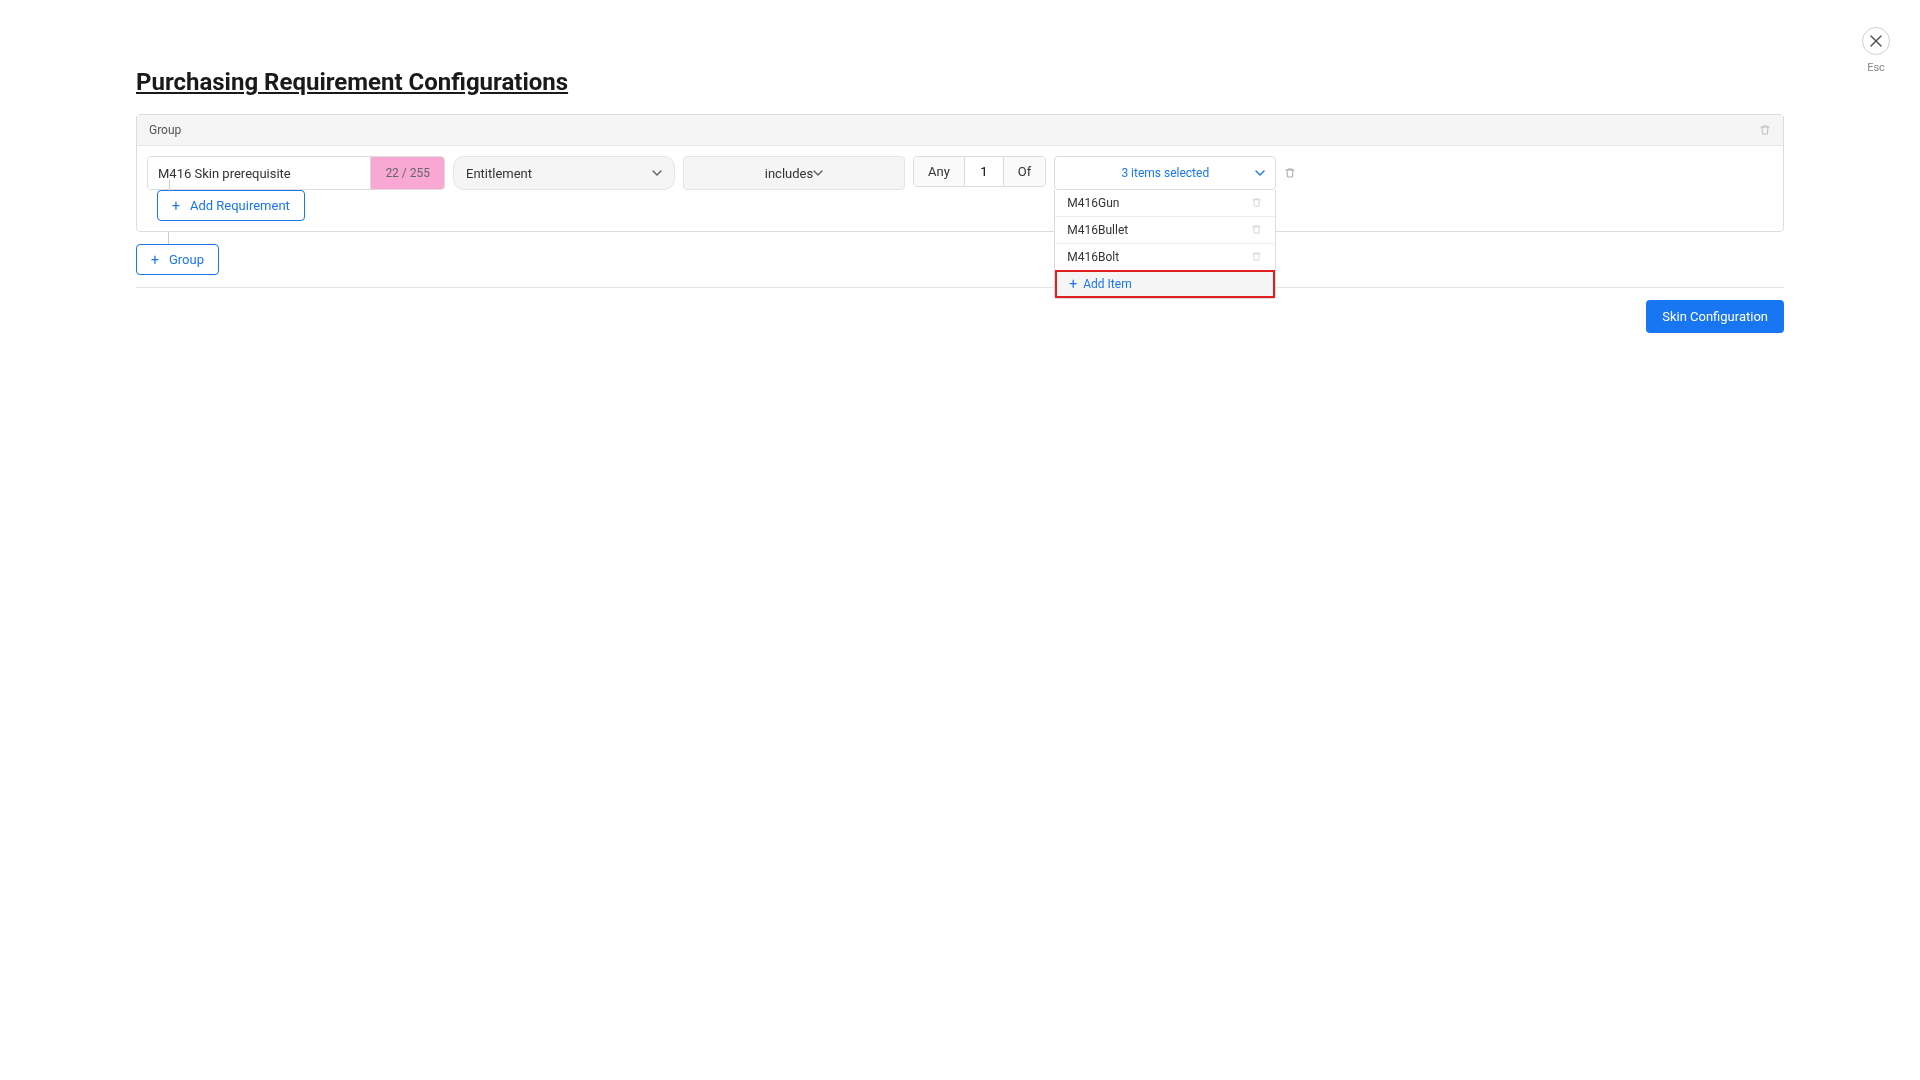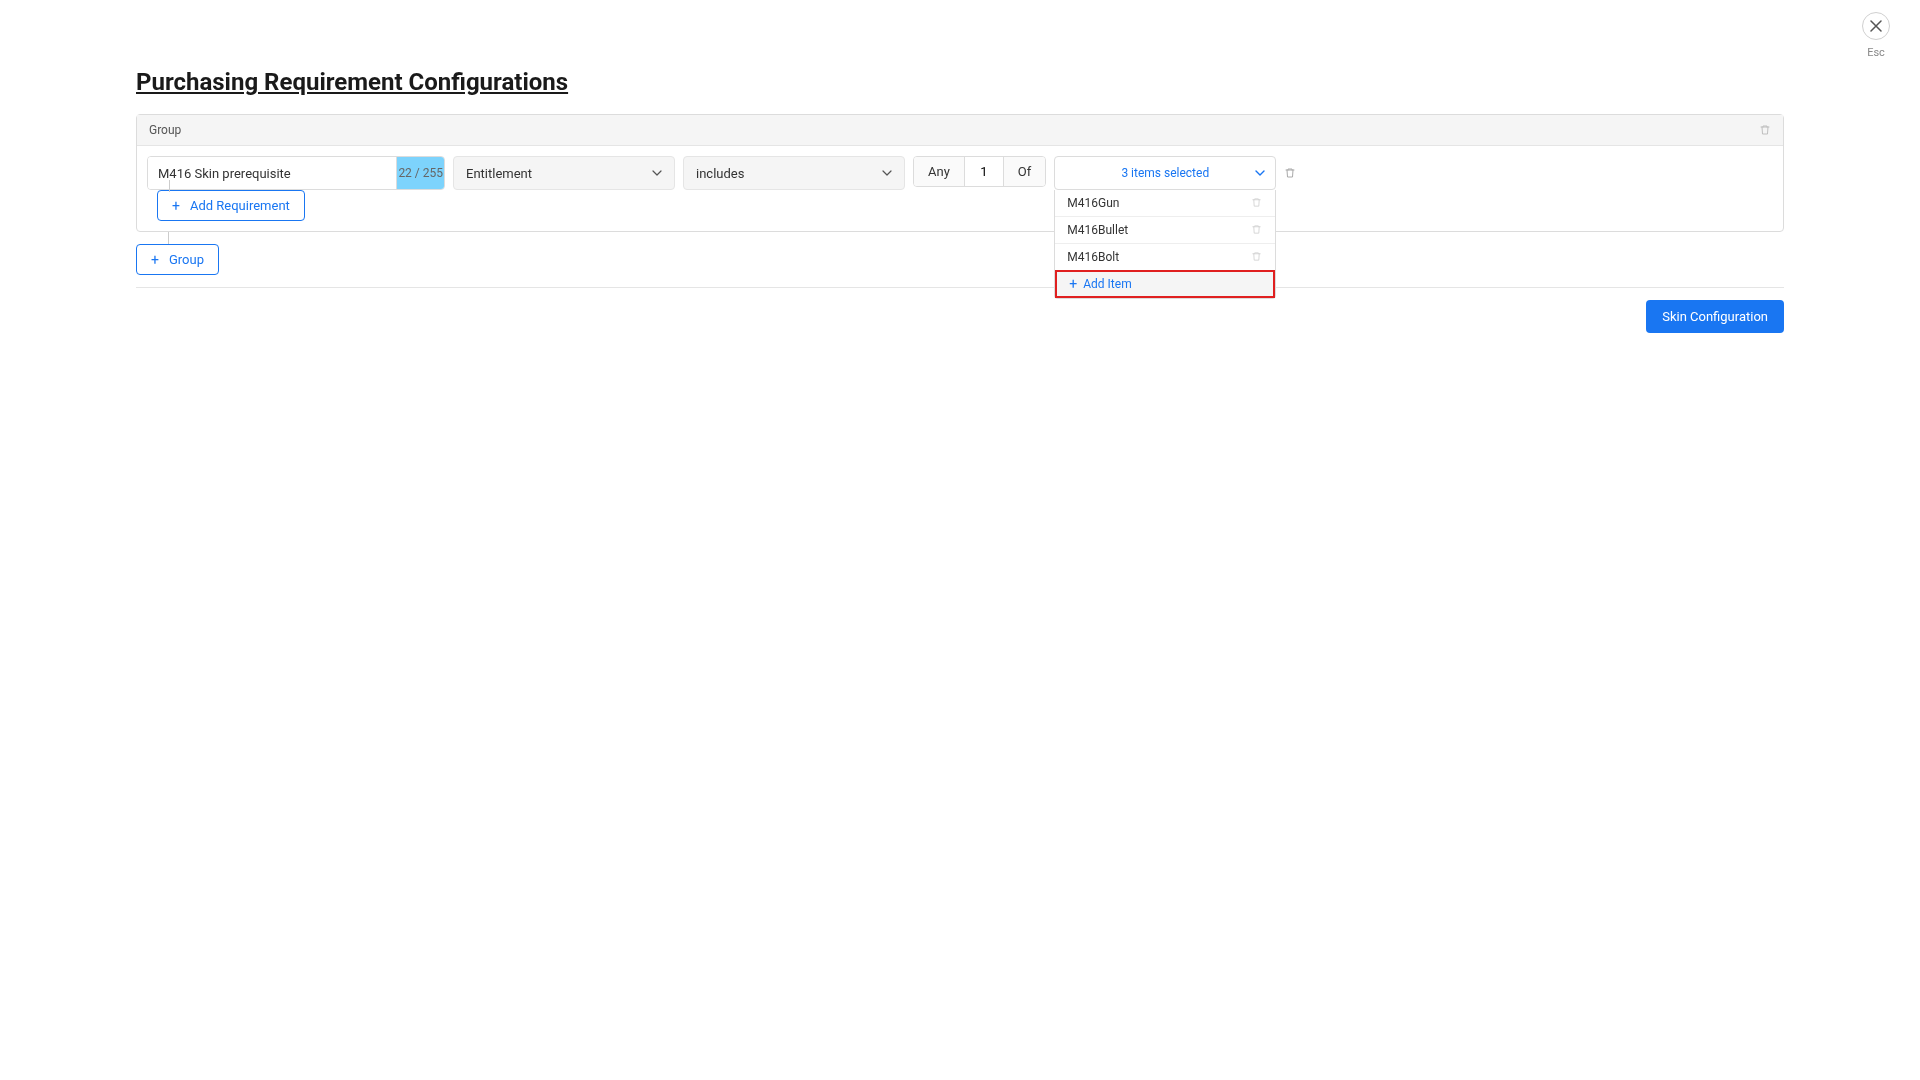--- a/index.html
+++ b/index.html
@@ -9,21 +9,21 @@
       font-family: -apple-system, BlinkMacSystemFont, "Segoe UI", Roboto, Helvetica, Arial, sans-serif;
     }
     body {
       background: #ffffff;
       width: 1920px;
       height: 1080px;
       position: relative;
     }
     .close-area {
       position: absolute;
-      top: 12px;
+      top: 27px;
       right: 30px;
       text-align: center;
     }
     .close-btn {
       width: 28px;
       height: 28px;
       border-radius: 50%;
       border: 1px solid #d0d0d0;
       background: #fff;
       display: flex;
@@ -87,42 +87,42 @@
     .name-input {
       border: none;
       padding: 0 10px;
       font-size: 13px;
       flex: 1;
       outline: none;
       color: #333;
     }
     .char-count {
       border-left: 1px solid #dcdcdc;
-      padding: 0 1px;
+      padding: 0 14px;
       font-size: 12px;
       color: #666;
       display: flex;
       align-items: center;
-      background: #7dd3fc;
+      background: #f9a8d4;
     }
     .select-like {
       background: #f5f5f5;
       border: 1px solid #e5e5e5;
       border-radius: 4px;
       height: 34px;
       display: flex;
       align-items: center;
       justify-content: space-between;
       padding: 0 12px;
       font-size: 13px;
       color: #333;
       cursor: pointer;
     }
-    .select-entitlement { width: 222px; }
-    .select-includes { width: 222px; }
+    .select-entitlement { width: 222px; border-radius: 11px; }
+    .select-includes { width: 222px; justify-content: center; }
     .any-of-group {
       display: flex;
       height: 31px;
       border: 1px solid #dcdcdc;
       border-radius: 4px;
       overflow: hidden;
     }
     .aof-cell {
       display: flex;
       align-items: center;

